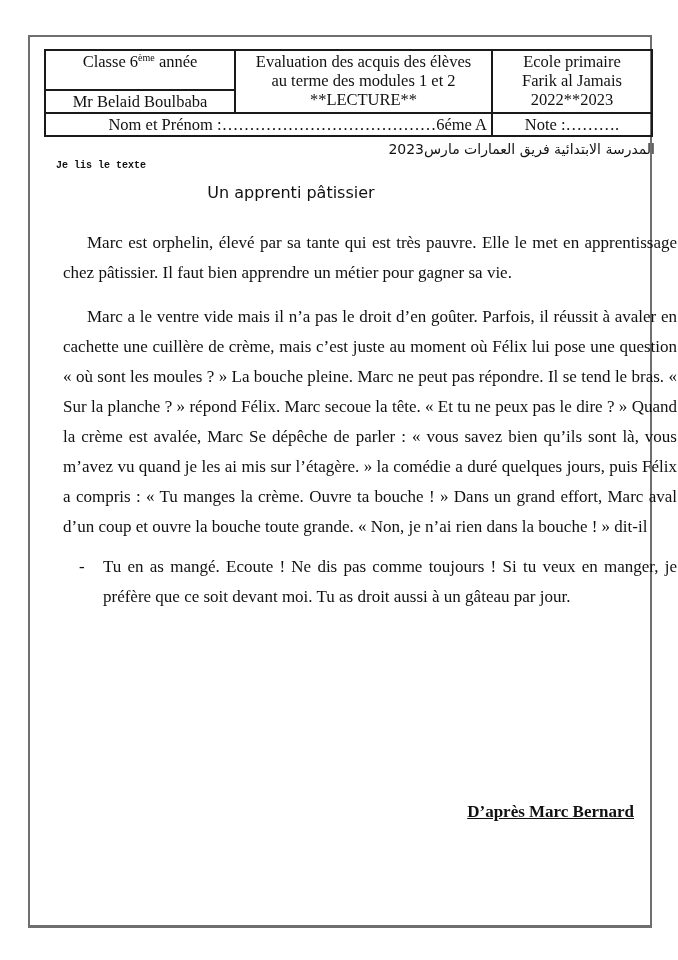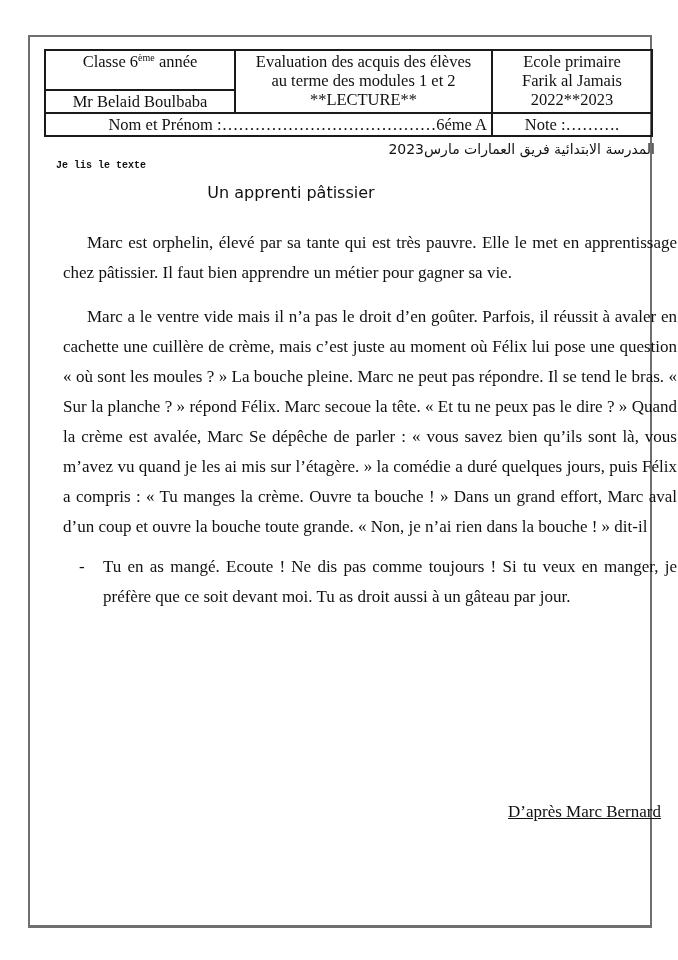--- a/index.html
+++ b/index.html
@@ -32,21 +32,21 @@
   .body-text {
     position: absolute; left: 33px; width: 614px; top: 228px;
     font-family: "Liberation Serif", serif; font-size: 17px; line-height: 30px; text-align: justify; margin-left: 30px;
   }
   .body-text p { margin: 0 0 14px 0; text-indent: 24px; }
   .body-text p.p4 { margin-bottom: 10px; }
   .dialogue { display: flex; margin-top: 4px; }
   .dialogue .dash { width: 40px; padding-left: 16px; box-sizing: border-box; }
   .dialogue .dtext { flex: 1; text-align: justify; }
   .signature {
-    position: absolute; right: 17px; top: 802px; font-weight: normal; text-decoration: underline;
+    position: absolute; right: 44px; top: 802px; font-weight: bold; text-decoration: underline;
     font-family: "Liberation Serif", serif; font-size: 17px;
   }
 </style>
 </head>
 <body>
 
 <div class="page-frame"></div>
 
 <table class="header">
   <tbody>

